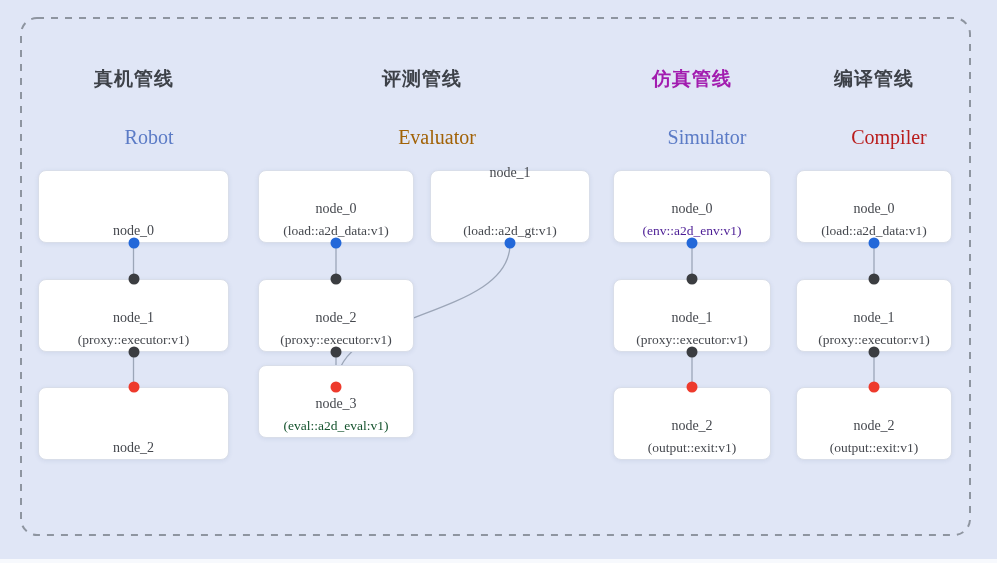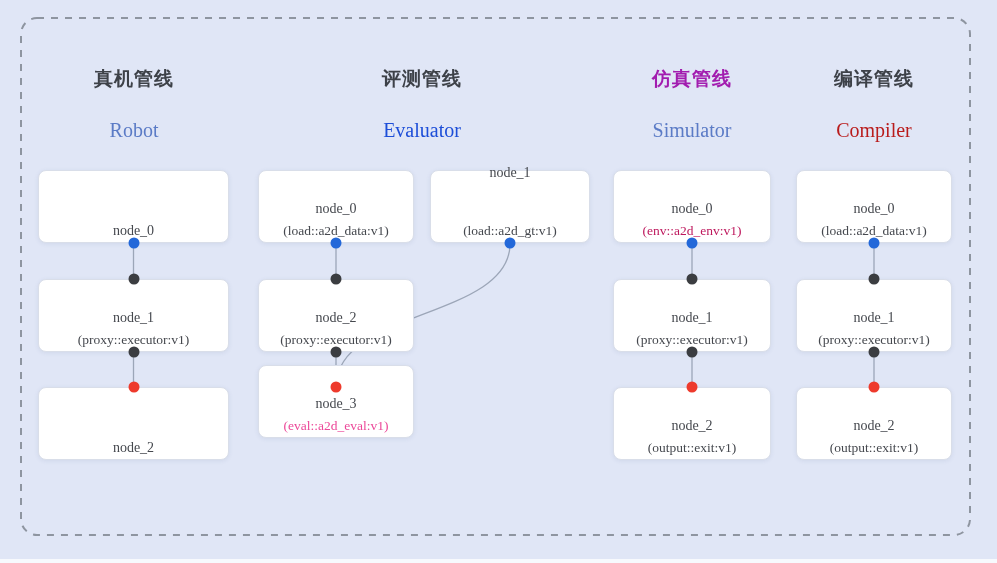--- a/index.html
+++ b/index.html
@@ -6,22 +6,22 @@
   .stage {
     position:relative; width:997px; height:563px; overflow:hidden;
     font-family:Liberation Serif, serif;
   }
   svg.edges { position:absolute; left:0; top:0; z-index:1; }
   .header-zh {
     position:absolute; top:66px; transform:translateX(-50%);
     font-size:19px; font-weight:bold; letter-spacing:1px; z-index:4; white-space:nowrap;
   }
   .header-en {
-    position:absolute; top:119px; transform:translateX(-50%);
-    font-size:20px; z-index:4; white-space:nowrap;
+    position:absolute; top:126px; transform:translateX(-50%);
+    font-size:20px; z-index:4; white-space:nowrap;margin-left:15px;
   }
   .node-box {
     position:absolute; z-index:2; box-sizing:border-box;
     border-radius:8px; border:1px solid #d9dee9; background:#ffffff;
     box-shadow:0 1px 4px rgba(70,90,140,0.10);
     display:flex; flex-direction:column; align-items:center; justify-content:flex-end;
   }
   .node-name { font-size:14px; line-height:23px; white-space:nowrap; }
   .node-type { font-size:13.5px; line-height:22px; white-space:nowrap; }
   .dot {
@@ -46,21 +46,21 @@
       <line x1="692" y1="243" x2="692" y2="279" stroke="#9ca6b8" stroke-width="1.3"></line>
       <line x1="692" y1="352" x2="692" y2="387" stroke="#9ca6b8" stroke-width="1.3"></line>
       <line x1="874" y1="243" x2="874" y2="279" stroke="#9ca6b8" stroke-width="1.3"></line>
       <line x1="874" y1="352" x2="874" y2="387" stroke="#9ca6b8" stroke-width="1.3"></line>
       <path d="M 510 245 C 508 318 339 310 336 385" fill="none" stroke="#9ca6b8" stroke-width="1.3"></path>
     </svg>
   <div id="headers-layer">
       <div class="header-zh" style="left: 134px; color: rgb(61, 65, 72);">真机管线</div>
       <div class="header-en" style="left: 134px; color: rgb(91, 123, 198);">Robot</div>
       <div class="header-zh" style="left: 422px; color: rgb(61, 65, 72);">评测管线</div>
-      <div class="header-en" style="left: 422px; color: #1d4ed8;">Evaluator</div>
+      <div class="header-en" style="left: 422px; color: #a16207;">Evaluator</div>
       <div class="header-zh" style="left: 692px; color: #a21caf;">仿真管线</div>
       <div class="header-en" style="left: 692px; color: rgb(91, 123, 198);">Simulator</div>
       <div class="header-zh" style="left: 874px; color: rgb(61, 65, 72);">编译管线</div>
       <div class="header-en" style="left: 874px; color: #b91c1c;">Compiler</div>
     </div>
   <div id="nodes-layer">
       <div class="node-box" style="left: 38px; top: 170px; width: 191px; height: 73px;">
         <div class="node-name" style="color: rgb(69, 72, 78);">node_0</div>
       </div>
       <div class="node-box" style="left: 38px; top: 279px; width: 191px; height: 73px;">
@@ -77,25 +77,25 @@
       <div class="node-box" style="left: 430px; top: 170px; width: 160px; height: 73px;">
         <div class="node-name" style="color: rgb(69, 72, 78);">node_1</div>
         <div class="node-type" style="color: rgb(69, 72, 78); margin-top: 36px;">(load::a2d_gt:v1)</div>
       </div>
       <div class="node-box" style="left: 258px; top: 279px; width: 156px; height: 73px;">
         <div class="node-name" style="color: rgb(69, 72, 78);">node_2</div>
         <div class="node-type" style="color: rgb(69, 72, 78);">(proxy::executor:v1)</div>
       </div>
       <div class="node-box" style="left: 258px; top: 365px; width: 156px; height: 73px;">
         <div class="node-name" style="color: rgb(69, 72, 78);">node_3</div>
-        <div class="node-type" style="color: #ec4899;">(eval::a2d_eval:v1)</div>
+        <div class="node-type" style="color: #14532d;">(eval::a2d_eval:v1)</div>
       </div>
       <div class="node-box" style="left: 613px; top: 170px; width: 158px; height: 73px;">
         <div class="node-name" style="color: rgb(69, 72, 78);">node_0</div>
-        <div class="node-type" style="color: #be185d;">(env::a2d_env:v1)</div>
+        <div class="node-type" style="color: #4c1d95;">(env::a2d_env:v1)</div>
       </div>
       <div class="node-box" style="left: 613px; top: 279px; width: 158px; height: 73px;">
         <div class="node-name" style="color: rgb(69, 72, 78);">node_1</div>
         <div class="node-type" style="color: rgb(69, 72, 78);">(proxy::executor:v1)</div>
       </div>
       <div class="node-box" style="left: 613px; top: 387px; width: 158px; height: 73px;">
         <div class="node-name" style="color: rgb(69, 72, 78);">node_2</div>
         <div class="node-type" style="color: rgb(69, 72, 78);">(output::exit:v1)</div>
       </div>
       <div class="node-box" style="left: 796px; top: 170px; width: 156px; height: 73px;">

